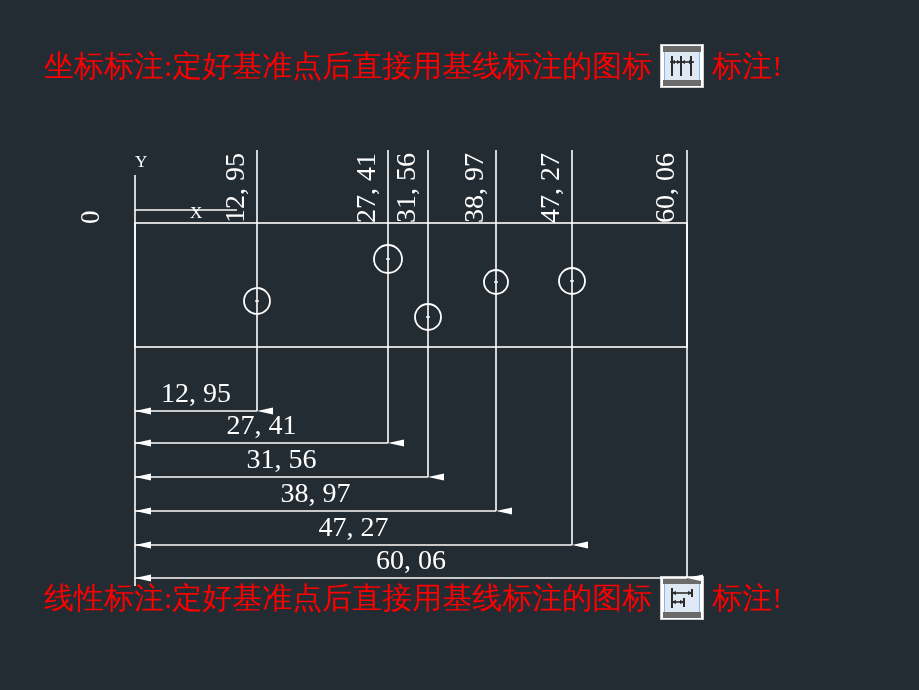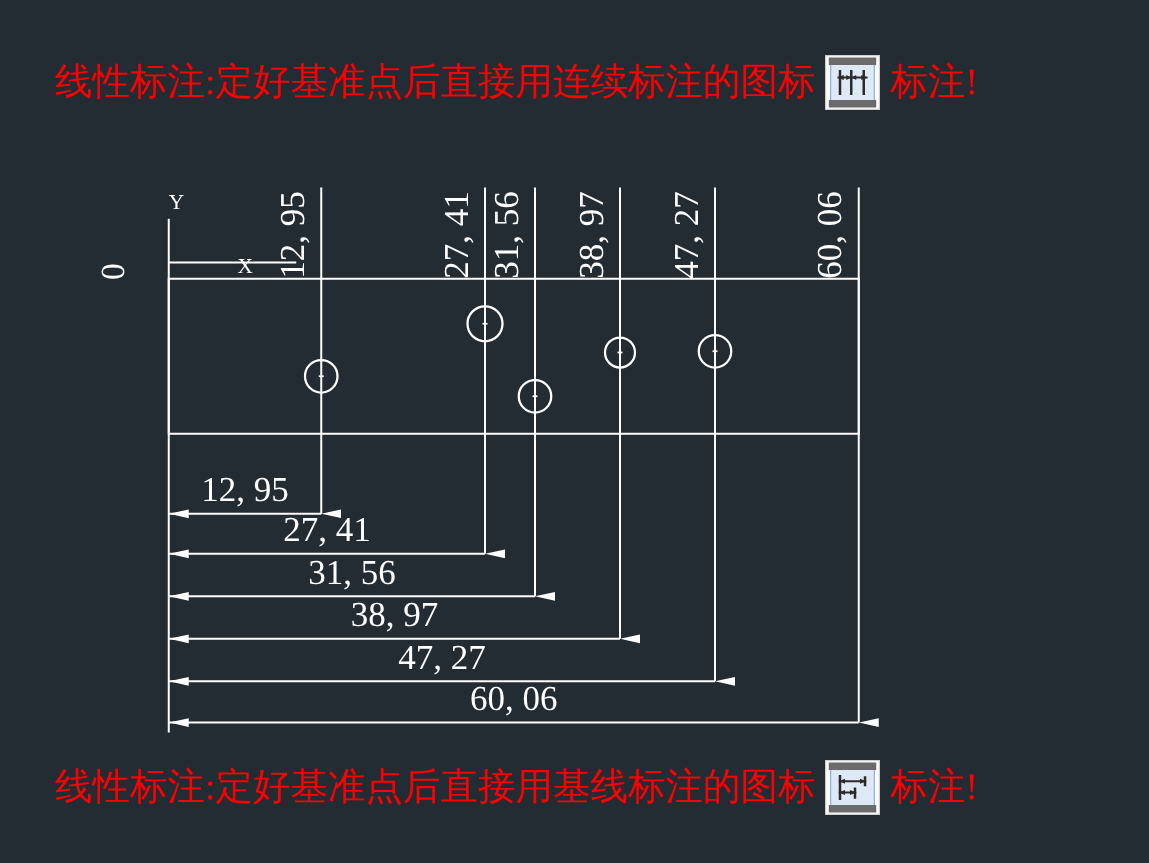--- a/index.html
+++ b/index.html
@@ -23,21 +23,21 @@
   
   .note-row {
     position: absolute;
     left: 0;
     width: 919px;
     display: flex;
     align-items: center;
     white-space: nowrap;
   }
   .note-row.top { top: 44px; }
-  .note-row.bottom { top: 608px; }
+  .note-row.bottom { top: 576px; }
   .note-text {
     color: #ff0000;
     font-family: "Liberation Serif", serif;
     font-size: 30px;
     line-height: 36px;
     letter-spacing: 0px;
   }
   .note-pad-left { width: 44px; flex: 0 0 auto; }
   .note-gap { width: 8px; flex: 0 0 auto; }
   
@@ -123,21 +123,21 @@
     transform: translateX(-50%);
   }
 </style>
 </head>
 <body>
 
 <div id="root">
 
   <div class="note-row top">
     <div class="note-pad-left"></div>
-    <span class="note-text">线性标注:定好基准点后直接用连续标注的图标</span>
+    <span class="note-text">坐标标注:定好基准点后直接用基线标注的图标</span>
     <div class="note-gap"></div>
     <div class="tool-icon">
       <div class="bar-top"></div>
       <div class="inner">
         <svg width="30" height="26" viewBox="0 0 30 26">
           <line x1="5" y1="3" x2="5" y2="23" stroke="#2b2b2b" stroke-width="2"></line>
           <line x1="14" y1="3" x2="14" y2="23" stroke="#2b2b2b" stroke-width="2"></line>
           <line x1="24" y1="3" x2="24" y2="23" stroke="#2b2b2b" stroke-width="2"></line>
           <line x1="3" y1="9" x2="27" y2="9" stroke="#2b2b2b" stroke-width="1.6"></line>
           <polygon points="3,9 8,7 8,11" fill="#2b2b2b"></polygon>

